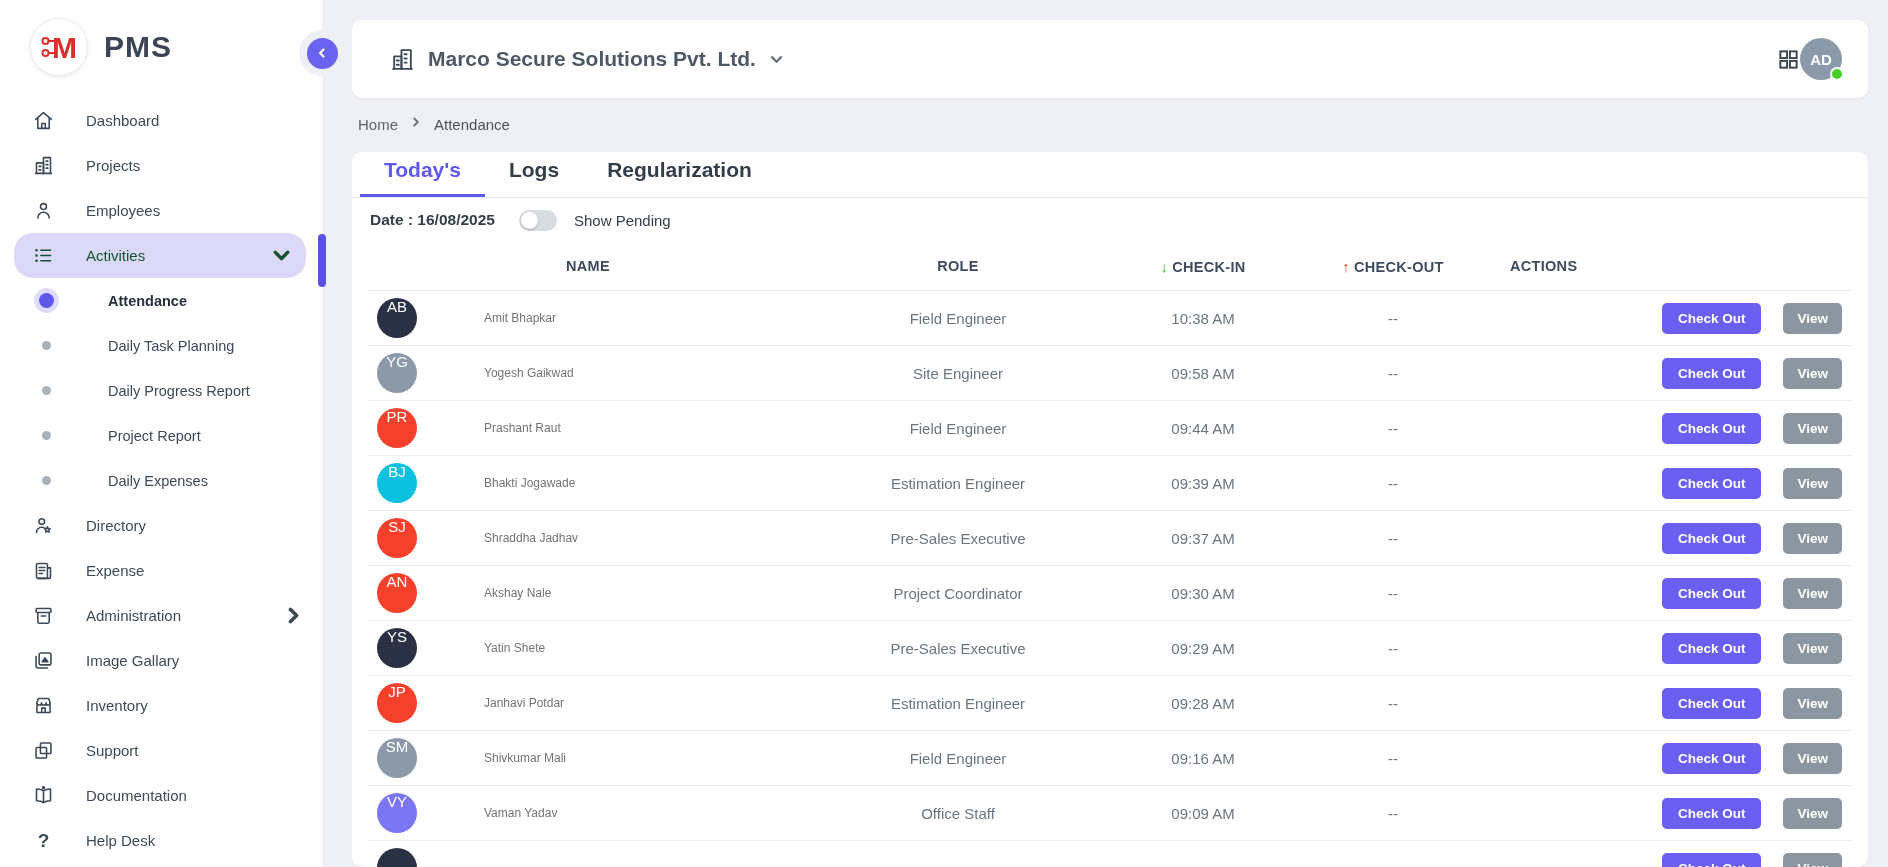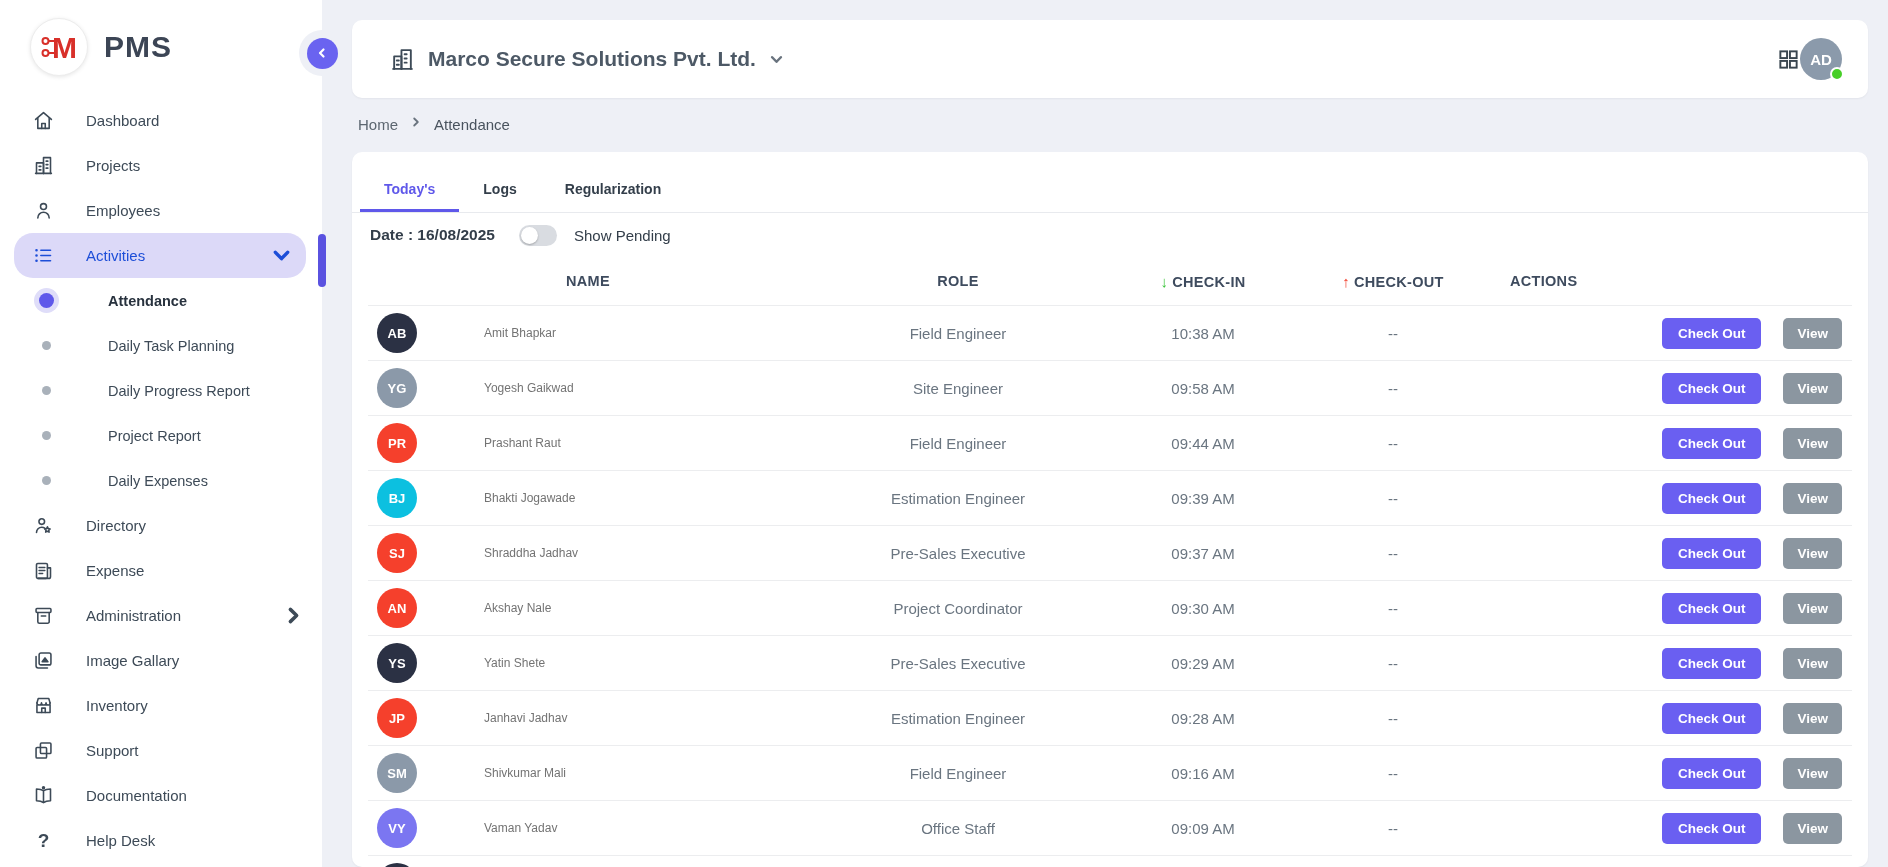--- a/index.html
+++ b/index.html
@@ -10,21 +10,21 @@
   .sidebar { position:absolute; left:0; top:0; bottom:0; width:322px; background:#fff; z-index:5; }
   .logo-row { display:flex; align-items:center; gap:16px; padding:16px 0 12px 30px; height:90px; }
   .logo-circle { width:58px; height:58px; border-radius:50%; background:#fff; border:1px solid #ededed;
     box-shadow:0 1px 4px rgba(0,0,0,.10); display:flex; align-items:center; justify-content:center; }
   .logo-text { font-size:30px; font-weight:bold; color:#3c4555; letter-spacing:1px; }
 
   .nav { padding-top:8px; }
   .nav-item { height:45px; display:flex; align-items:center; gap:32px; padding:0 18px 0 33px;
     color:#3d4a57; font-size:15px; font-weight:500; cursor:pointer; white-space:nowrap; }
   .nav-item svg { width:21px; height:21px; flex:none; }
-  .nav-item.active { background:#dcd9f8; color:#1d4ed8; margin:0 16px 0 14px; padding:0 14px 0 19px;
+  .nav-item.active { background:#dcd9f8; color:#14532d; margin:0 16px 0 14px; padding:0 14px 0 19px;
     border-radius:19px; }
   .nav-item .chev { margin-left:auto; display:flex; }
   .sub-item { height:45px; display:flex; align-items:center; padding-left:42px; color:#3d4a57;
     font-size:14.5px; font-weight:500; cursor:pointer; }
   .sub-dot { width:9px; height:9px; border-radius:50%; background:#a9b1ba; margin-right:57px; flex:none; }
   .sub-item.active { color:#28323e; font-weight:bold; }
   .sub-item.active .sub-dot { width:15px; height:15px; background:#5f58ea; margin-left:-3px;
     margin-right:54px; box-shadow:0 0 0 5px #dfddf9; }
   .active-bar { position:absolute; right:-4px; top:234px; width:8px; height:53px; border-radius:4px;
     background:#5a52e0; }
@@ -50,21 +50,21 @@
 
   .breadcrumb { display:flex; align-items:flex-start; gap:12px; margin:18px 0 16px 6px; height:20px;
     font-size:15px; }
   .crumb-home { color:#5c6670; cursor:pointer; }
   .crumb-current { color:#49535e; }
 
   .content-card { background:#fff; border-radius:10px; box-shadow:0 1px 2px rgba(16,24,40,.05);
     height:715px; overflow:hidden; }
 
   .tabs { display:flex; padding-left:8px; border-bottom:1px solid #e8eaee; }
-  .tab { padding:29px 24px 12px; font-size:14px; font-weight:600; color:#333e4a;
+  .tab { padding:6px 24px 12px; font-size:21px; font-weight:600; color:#333e4a;
     border-bottom:3px solid transparent; cursor:pointer; }
   .tab.active { color:#5f58ea; border-bottom-color:#5f58ea; }
 
   .filter-row { display:flex; align-items:center; padding-left:18px; height:44px; }
   .date-label { font-size:15.5px; font-weight:bold; color:#333e4a; }
   .toggle { width:38px; height:21px; border-radius:11px; background:#d9dce1; position:relative;
     margin:0 17px 0 24px; cursor:pointer; border:none; flex:none; }
   .toggle-knob { position:absolute; left:2px; top:2px; width:17px; height:17px; border-radius:50%;
     background:#fff; box-shadow:0 1px 2px rgba(0,0,0,.25); }
   .toggle-label { font-size:15px; color:#333e4a; }
@@ -74,22 +74,22 @@
   .thead { height:48px; }
   .th { font-size:14.5px; font-weight:bold; color:#3e4b5e; letter-spacing:.3px; text-align:center;
     white-space:nowrap; }
   .th-actions { text-align:left; padding-left:22px; }
   .sort-arrow { font-size:15px; font-weight:bold; margin-right:4px; }
   .sort-desc { color:#3bc43b; }
   .sort-asc { color:#f2402e; }
 
   .tr { height:55px; border-top:1px solid #ecedef; }
   .name-cell { display:flex; align-items:center; gap:30px; padding-left:9px; }
-  .avatar { width:40px; height:40px; border-radius:50%; color:#fff; font-size:13px; font-weight:bold;
-    display:flex; align-items:center; justify-content:center; flex:none; }
+  .avatar { width:40px; height:40px; border-radius:50%; color:#fff; font-size:15px; font-weight:normal;
+    display:flex; justify-content:center; flex:none; }
   .emp-name { font-size:12px; color:#737373; font-weight:500;margin-left:37px; }
   .role-cell, .time-cell { text-align:center; font-size:15px; color:#6a7580; }
   .actions-cell { display:flex; justify-content:flex-end; gap:22px; padding-right:10px; }
   .btn { border:none; border-radius:5px; color:#fff; font-family:"Liberation Sans",sans-serif;
     font-size:13.5px; font-weight:bold; padding:8px 16px; cursor:pointer; white-space:nowrap; }
   .btn-checkout { background:#6a5ff1; }
   .btn-view { background:#8b96a0; padding:8px 14px; }
 </style>
 </head>
 <body>
@@ -420,21 +420,21 @@
       <button class="btn btn-checkout">Check Out</button>
       <button class="btn btn-view">View</button>
     </div>
   </div>
 
   <div class="tr">
     <div class="name-cell">
       <div class="avatar" style="background: rgb(245, 64, 44);">
                 <span>JP</span>
               </div>
-      <span class="emp-name">Janhavi Jadhav</span>
+      <span class="emp-name">Janhavi Potdar</span>
     </div>
     <div class="role-cell">Estimation Engineer</div>
     <div class="time-cell">09:28 AM</div>
     <div class="time-cell">--</div>
     <div class="actions-cell">
       <button class="btn btn-checkout">Check Out</button>
       <button class="btn btn-view">View</button>
     </div>
   </div>
 

